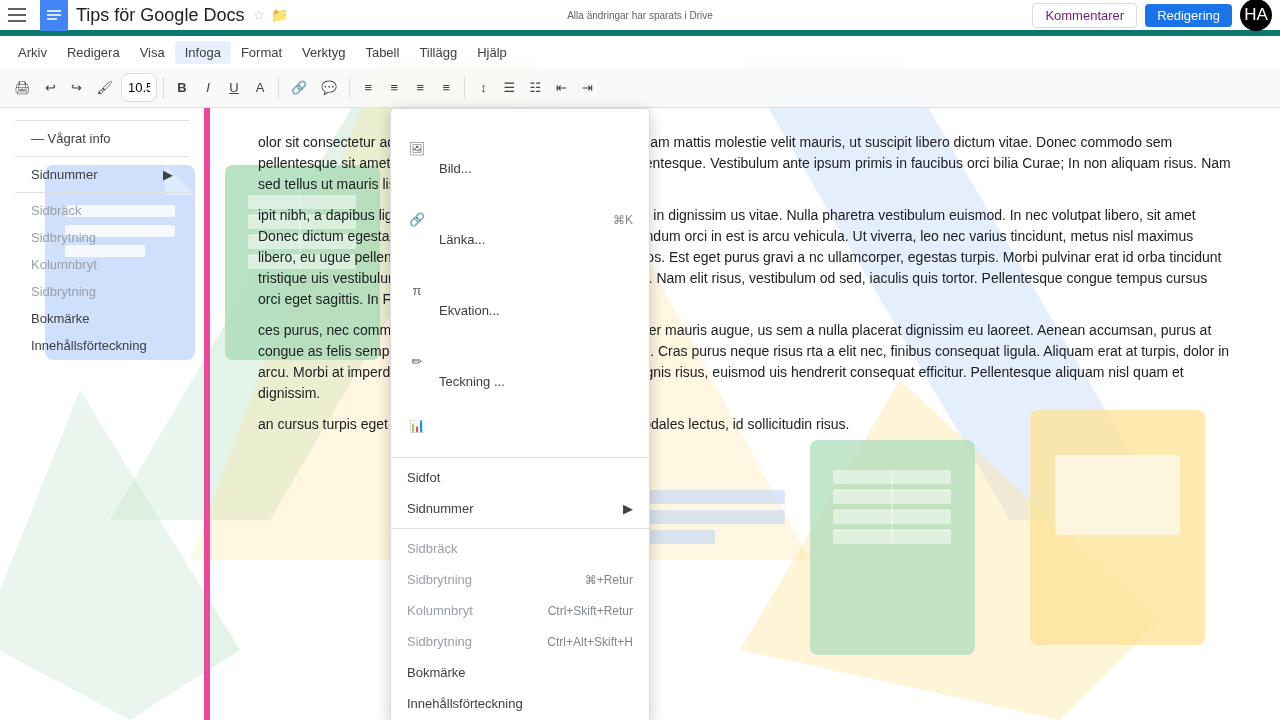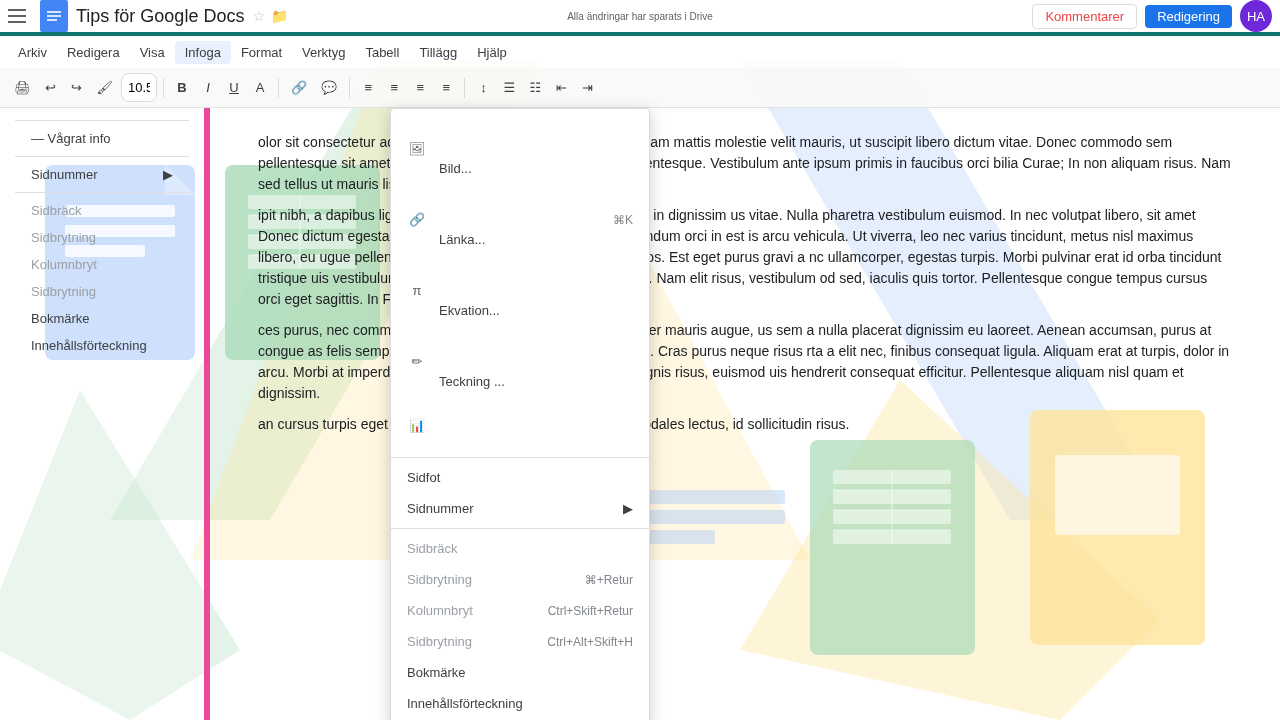--- a/index.html
+++ b/index.html
@@ -14,46 +14,46 @@
     }
 
     
     .top-bar {
       position: relative;
       z-index: 10;
       display: flex;
       align-items: center;
       padding: 4px 8px;
       background: rgba(255,255,255,0.95);
-      border-bottom: 4px solid #0f766e;
+      border-bottom: 6px solid #0f766e;
       height: 36px;
     }
     .hamburger-icon {
       width: 24px; height: 24px;
       display: flex; flex-direction: column; justify-content: center; gap: 4px;
       margin-right: 8px; cursor: pointer;
     }
     .hamburger-icon span {
       display: block; width: 18px; height: 2px; background: #5f6368;
     }
     .title-text {
       font-size: 18px; color: #202124; margin-right: 8px;
     }
     .star-icon { color: #bdc1c6; margin-right: 6px; cursor: pointer; font-size: 14px; }
     .folder-icon { color: #5f6368; margin-right: auto; cursor: pointer; font-size: 14px; }
     .top-right { margin-left: auto; display: flex; align-items: center; gap: 8px; }
     .saved-text { font-size: 10px; color: #5f6368; position: absolute; left: 50%; transform: translateX(-50%); }
     .comments-btn {
       background: #fff; border: 1px solid #dadce0; border-radius: 4px;
-      padding: 4px 12px; font-size: 13px; cursor: pointer; color: #ef4444;
+      padding: 4px 12px; font-size: 13px; cursor: pointer; color: #701a75;
     }
     .avatar {
-      width: 32px; height: 32px; border-radius: 50%; background: #6d28d9;
+      width: 32px; height: 32px; border-radius: 50%; background: #000000;
       display: flex; align-items: center; justify-content: center;
-      color: #fff; font-size: 13px; cursor: pointer;
+      color: #fff; font-size: 17px; cursor: pointer;
     }
 
     
     .menu-bar {
       position: relative;
       z-index: 10;
       display: flex;
       align-items: center;
       padding: 2px 8px;
       background: rgba(255,255,255,0.95);

